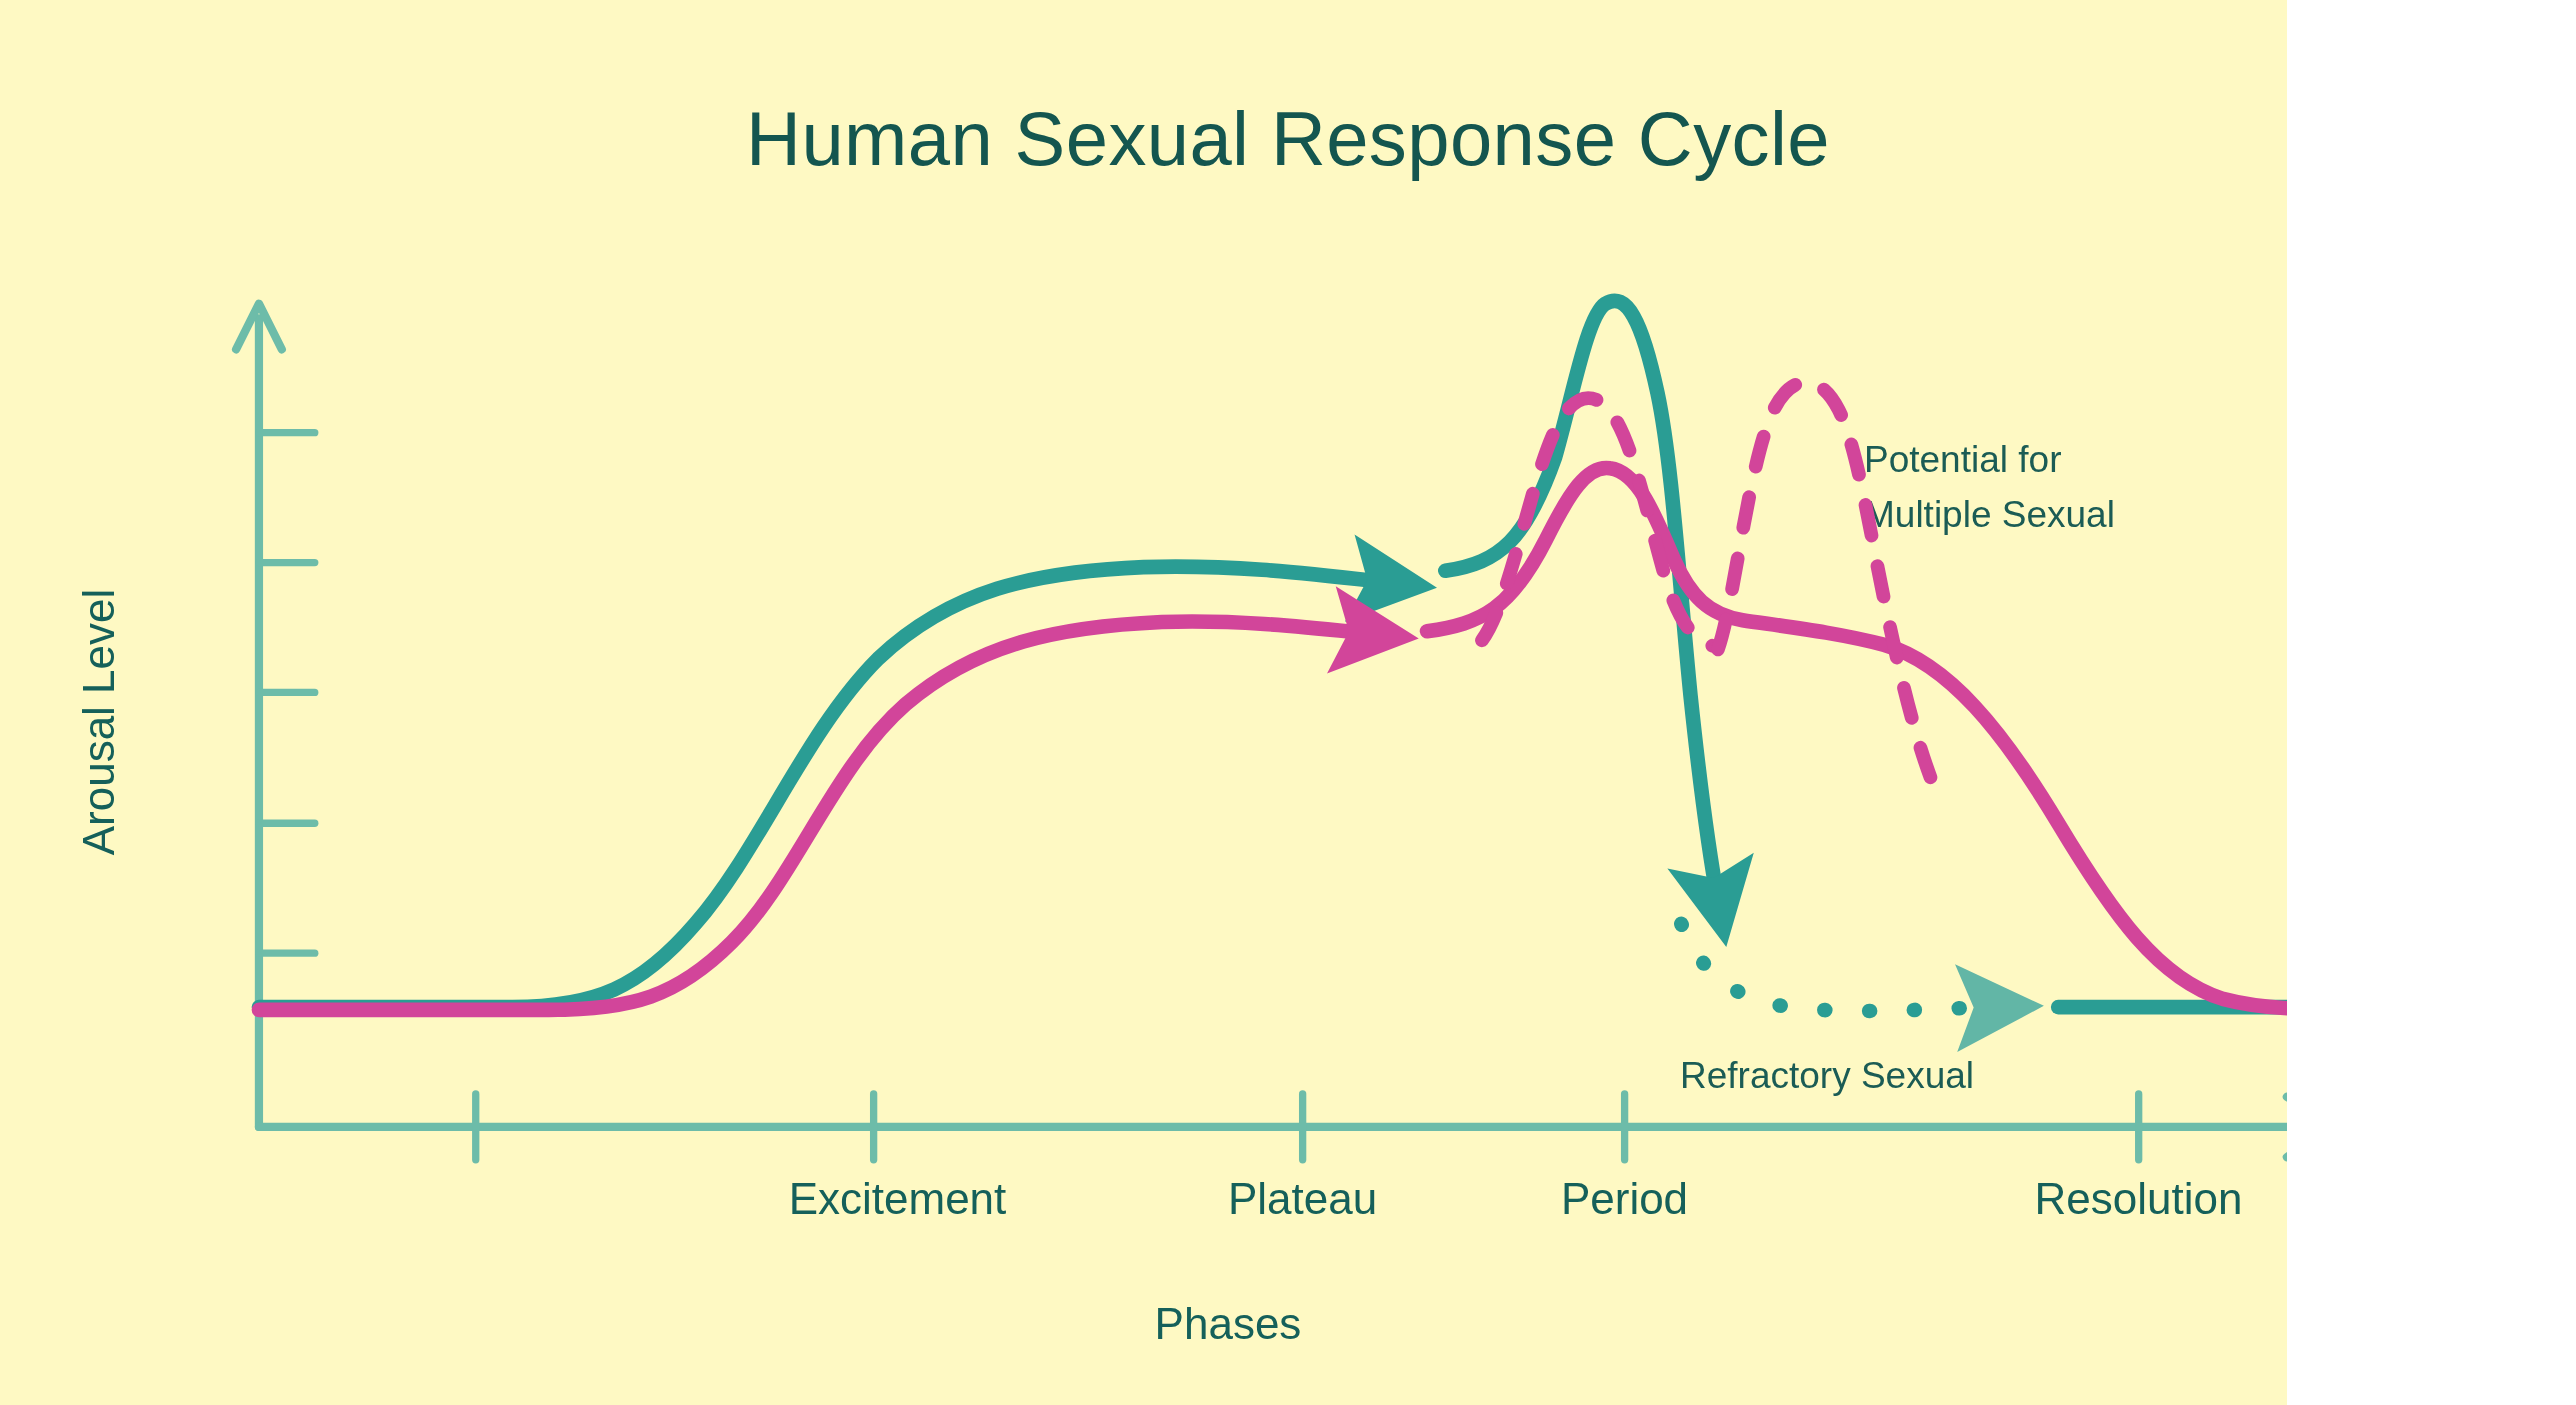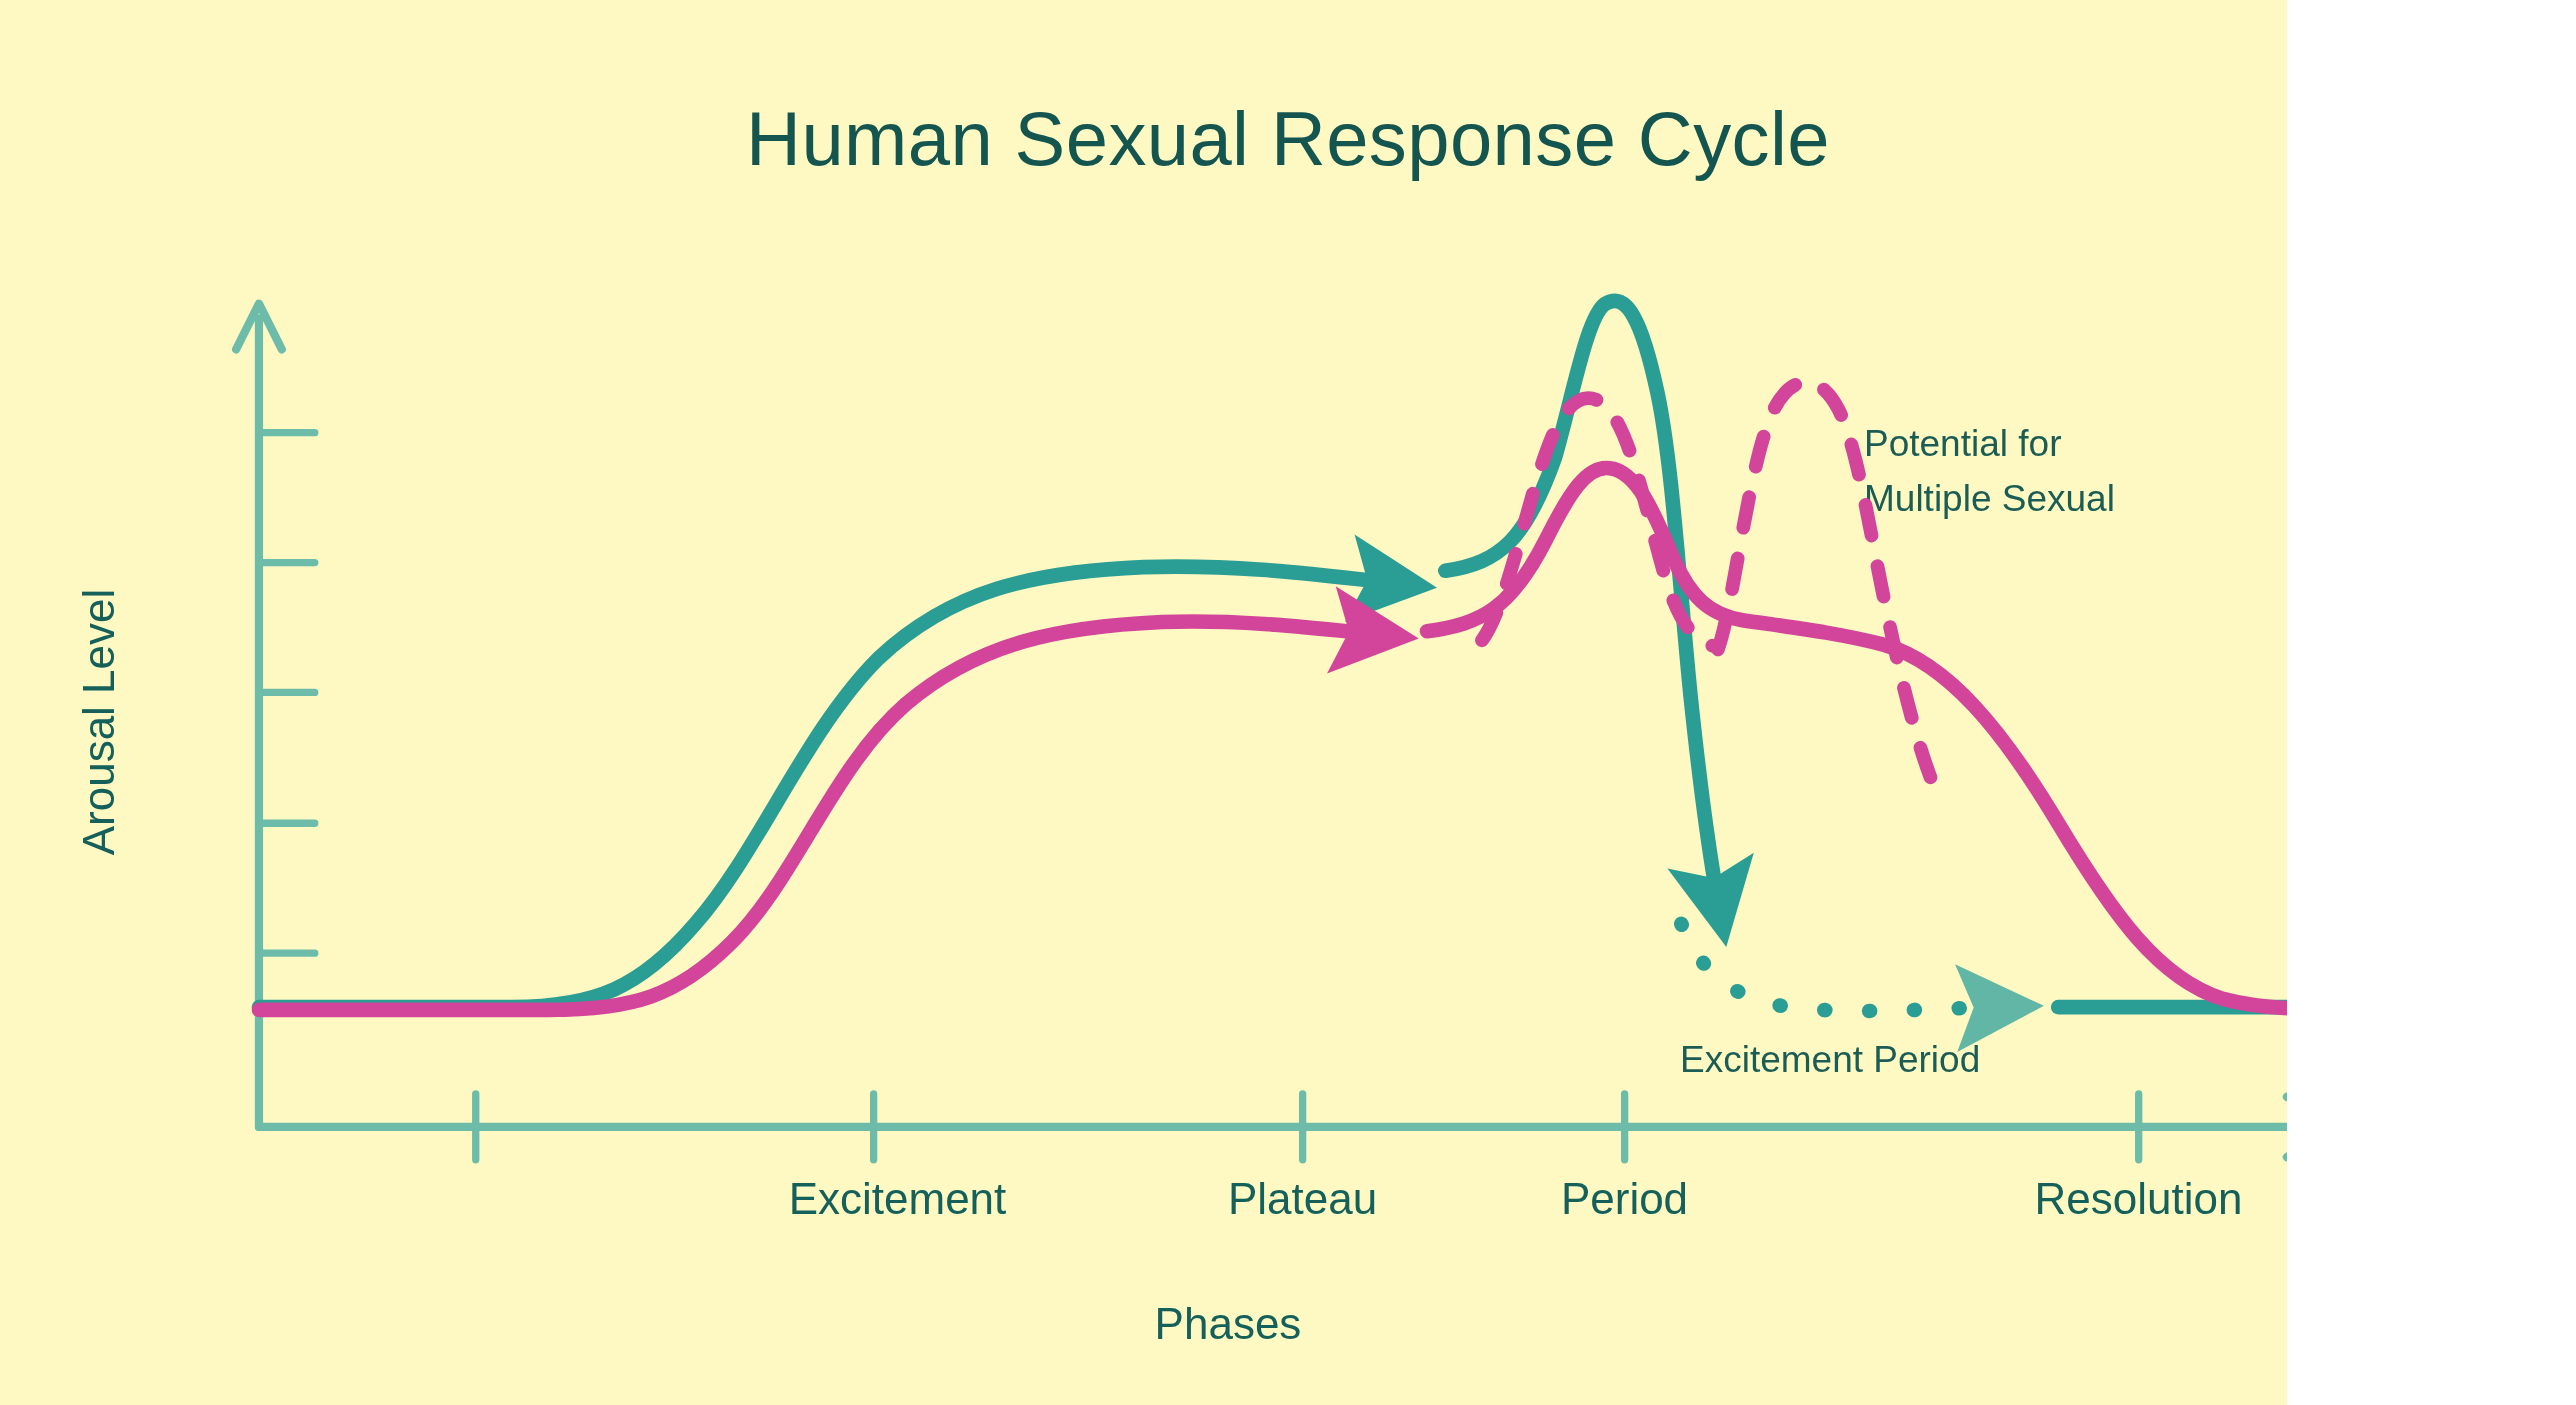--- a/index.html
+++ b/index.html
@@ -59,20 +59,21 @@
     width: 457px;
     margin-left: -229px;
     text-align: center;
     font-size: 44px;
     color: #15605a;
   }
   .annot {
     font-size: 37px;
     color: #1b5c55;
     line-height: 55px;
+    margin-top: 16px;
   }
   #annot-multiple {
     left: 1864px;
     top: 416px;
     width: 421px;
   }
   #annot-refractory {
     left: 1680px;
     top: 1032px;
     width: 457px;
@@ -89,21 +90,21 @@
   <div class="txt" id="y-axis-title">Arousal Level</div>
   <div class="txt" id="x-axis-title">Phases</div>
 
   <div class="txt tick-label" style="left:898px;">Excitement</div>
   <div class="txt tick-label" style="left:1303px;">Plateau</div>
   <div class="txt tick-label" style="left:1625px;">Period</div>
   <div class="txt tick-label" style="left:2139px;">Resolution</div>
 
   <div class="txt annot" id="annot-multiple"><span>Potential for</span><br><span>Multiple Sexual</span></div>
 
-  <div class="txt annot" id="annot-refractory">Excitement Period</div>
+  <div class="txt annot" id="annot-refractory">Refractory Sexual</div>
 
   <svg id="chart-svg" viewBox="0 0 2816 1536">
     <defs>
       <marker id="ah-teal" markerWidth="7" markerHeight="7" refX="3.2" refY="3.5" orient="auto" markerUnits="strokeWidth">
         <path d="M0.4,0.5 L6.4,3.5 L0.4,6.5 L1.6,3.5 Z" fill="#2a9d94"></path>
       </marker>
       <marker id="ah-pink" markerWidth="7" markerHeight="7" refX="3.2" refY="3.5" orient="auto" markerUnits="strokeWidth">
         <path d="M0.4,0.5 L6.4,3.5 L0.4,6.5 L1.6,3.5 Z" fill="#d2459a"></path>
       </marker>
       <marker id="ah-teal-light" markerWidth="7" markerHeight="7" refX="3.0" refY="3.5" orient="auto" markerUnits="strokeWidth">

